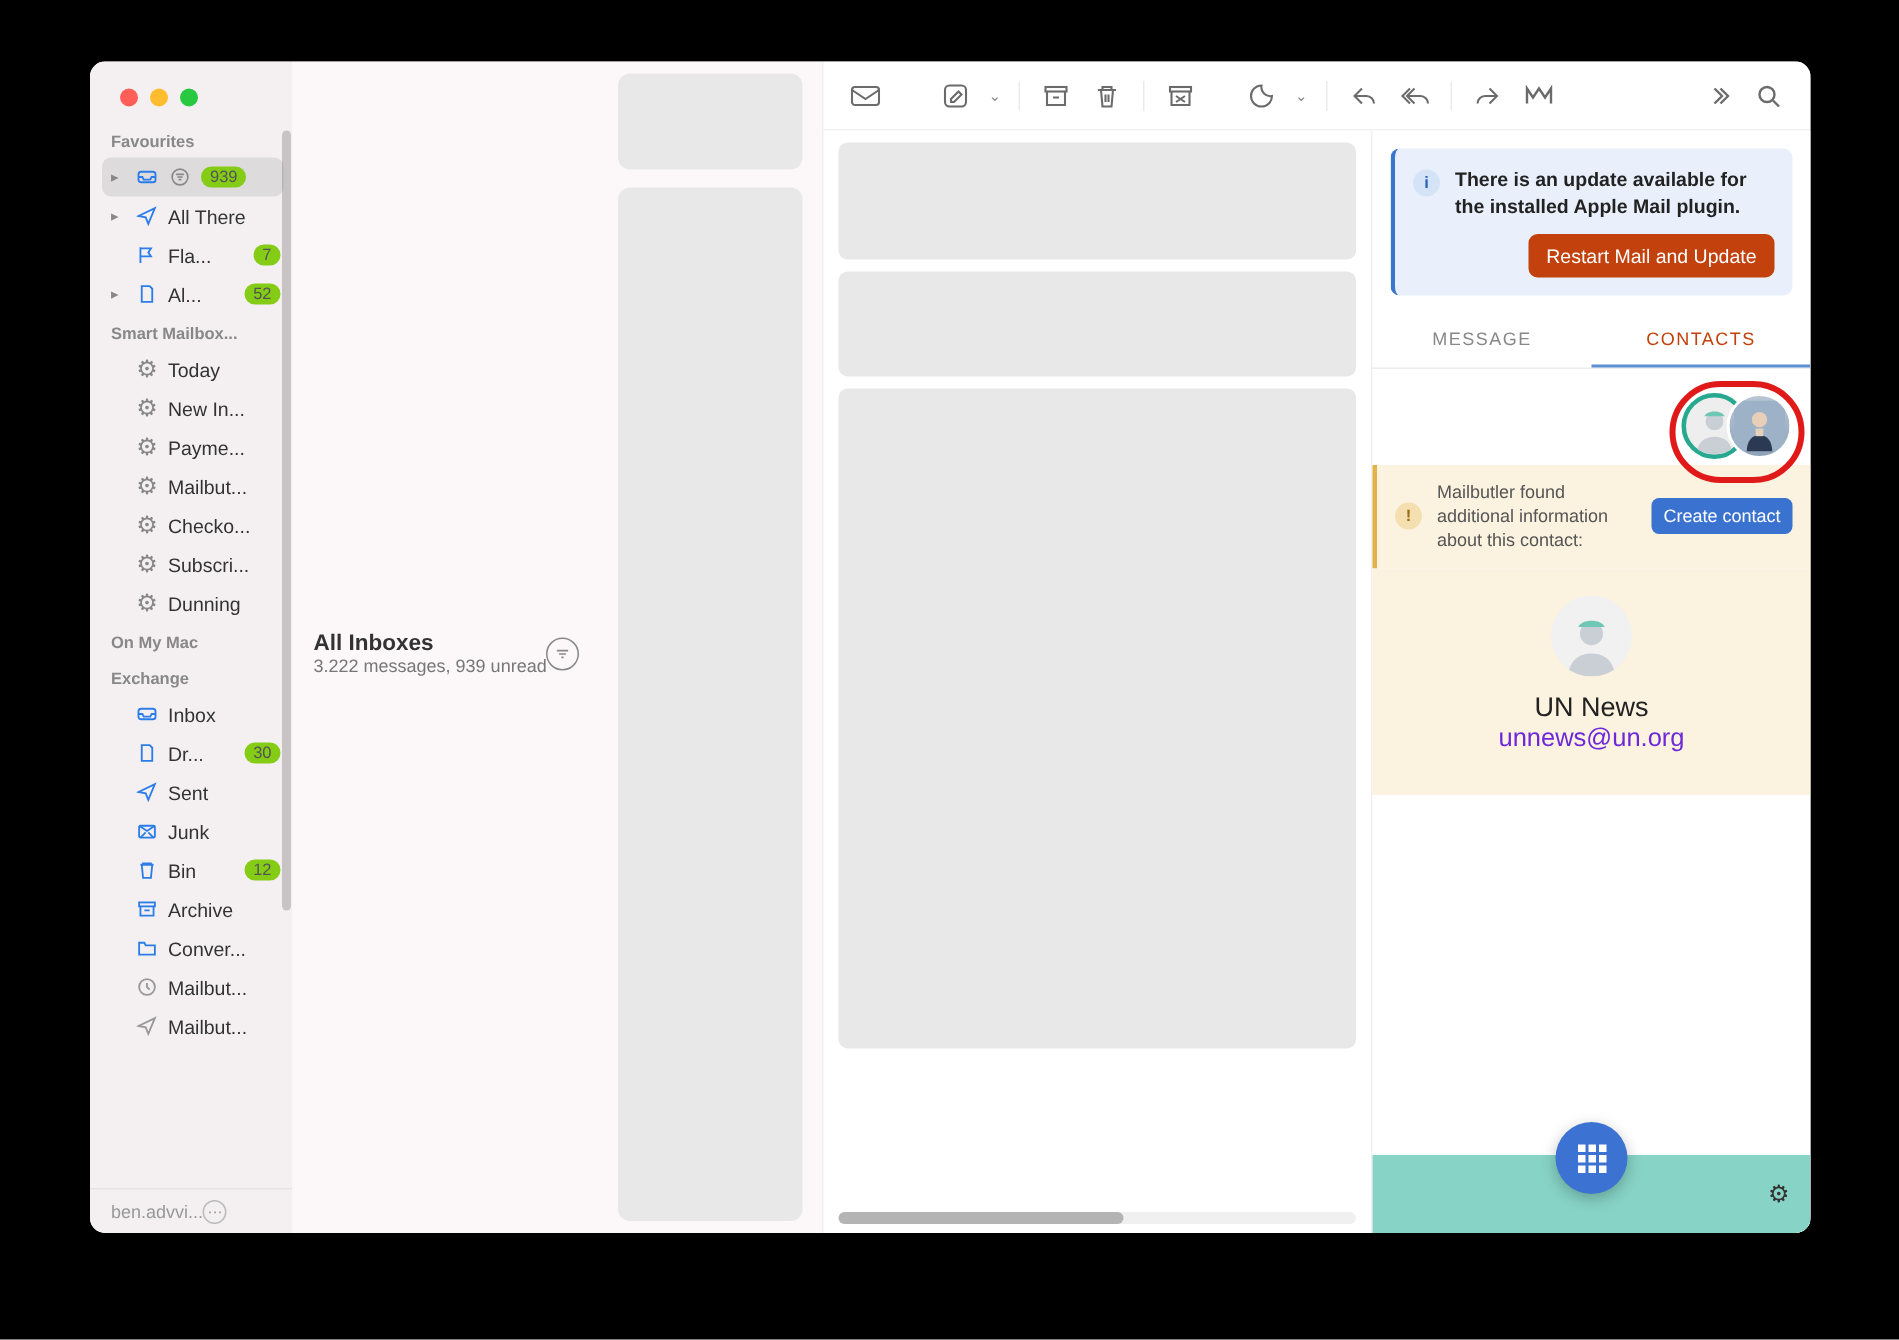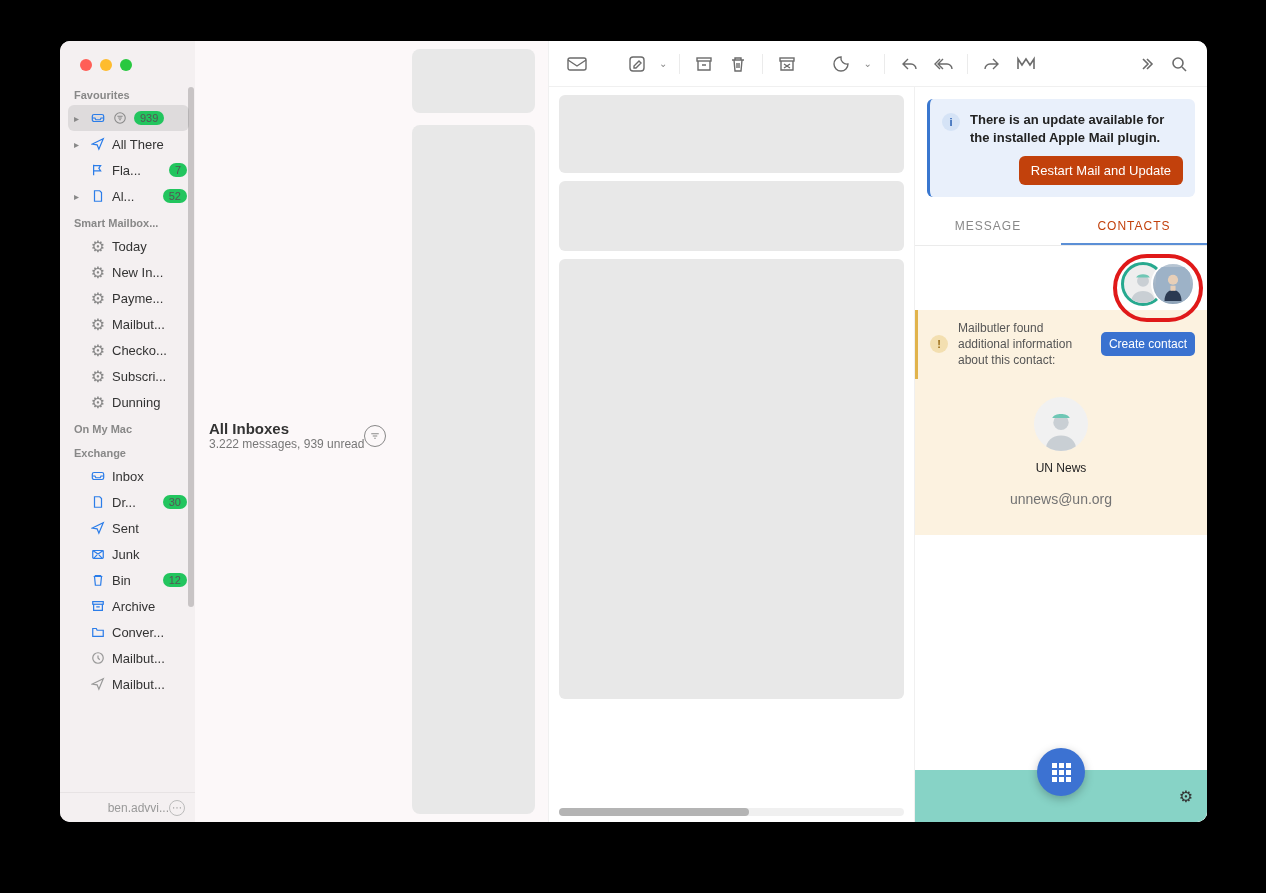--- a/index.html
+++ b/index.html
@@ -10,24 +10,24 @@
   .traffic-lights { display: flex; gap: 8px; padding: 18px 14px 10px 20px; }
   .light { width: 12px; height: 12px; border-radius: 50%; }
   .red { background: #ff5f57; } .yellow { background: #febc2e; } .green { background: #28c840; }
   .sb-scroll { flex: 1; overflow-y: auto; padding-bottom: 10px; position: relative; }
   .sb-section { color: #888; font-size: 11px; font-weight: 600; padding: 8px 10px 4px 14px; }
   .sb-item { display: flex; align-items: center; gap: 6px; padding: 5px 8px 5px 14px; cursor: default; color: #333; }
   .sb-item.selected { background: #dedbdc; border-radius: 6px; margin: 0 6px 0 8px; padding-left: 6px; }
   .sb-icon { width: 16px; height: 16px; flex: 0 0 16px; display: flex; align-items: center; justify-content: center; color: #2b7de9; }
   .sb-icon.gear { color: #888; }
   .sb-label { flex: 1; white-space: nowrap; overflow: hidden; text-overflow: ellipsis; font-size: 13px; }
-  .sb-badge { background: #22c55e; color: #555; font-size: 11px; border-radius: 8px; padding: 1px 6px; }
+  .sb-badge { background: #84cc16; color: #555; font-size: 11px; border-radius: 8px; padding: 1px 6px; }
   .chev { width: 10px; color: #888; font-size: 10px; }
   .scrollbar-thumb { position: absolute; right: 1px; top: 6px; width: 6px; height: 520px; background: rgba(0,0,0,0.18); border-radius: 3px; }
-  .sb-footer { height: 30px; border-top: 1px solid rgba(0,0,0,0.05); display: flex; align-items: center; justify-content: flex-end; padding: 0 10px 0 14px; color: #999; font-size: 12px; }
+  .sb-footer { height: 30px; border-top: 1px solid rgba(0,0,0,0.05); display: flex; align-items: center; justify-content: flex-start; padding: 0 10px 0 14px; color: #999; font-size: 12px; }
   .sb-footer .dots { border: 1px solid #bbb; border-radius: 50%; width: 16px; height: 16px; display: flex; align-items: center; justify-content: center; font-size: 10px; }
   
   .msg-list-col { width: 353px; background: #fcf8f9; border-right: 1px solid rgba(0,0,0,0); display: flex; flex-direction: row; }
   .list-header { display: flex; justify-content: space-between; align-items: center; padding: 12px 14px 4px 14px; }
   .list-header .titles h1 { font-size: 15px; font-weight: 700; }
   .list-header .titles .sub { font-size: 12px; color: #777; }
   .list-header .filter-icon { width: 22px; height: 22px; border-radius: 50%; border: 1.5px solid #888; display: flex; align-items: center; justify-content: center; color: #888; }
   .list-body { flex: 1; padding: 8px 12px; overflow-y: auto; display: flex; flex-direction: column; gap: 12px; }
   .msg-card { background: #e8e8e8; border-radius: 8px; }
   .msg-card.c1 { height: 64px; }
@@ -65,22 +65,22 @@
   .av.first { border: 3px solid #27a98f; }
   .av svg { width: 34px; height: 34px; }
   .av.photo { background: linear-gradient(#b8c6d4,#8ea3b8); justify-content: center; align-items:center; }
   .contact-strip { background: #fcf2e0; display: flex; align-items: center; gap: 10px; padding: 10px 12px; border-left: 3px solid #e1b34b; margin-top: 0; }
   .warn-dot { width: 18px; height: 18px; border-radius: 50%; background: #f3dfb0; color: #9a6b14; font-size: 11px; font-weight: 700; display: flex; align-items: center; justify-content: center; flex: 0 0 18px; }
   .cs-text { flex:1; font-size: 12px; color: #555; line-height: 1.35; }
   .cs-btn { background: #3a72d0; color: #fff; border:none; border-radius:5px; padding:5px 8px; font-size:12px; white-space:nowrap; }
   .contact-card { background: #fcf2e0; padding: 18px 12px 28px; text-align:center; }
   .big-av { width: 54px; height: 54px; border-radius: 50%; background: #f1f1f1; margin: 0 auto 10px; display:flex; align-items:flex-end; justify-content:center; overflow:hidden; }
   .big-av svg { width: 44px; height: 44px; }
-  .cc-name { font-size: 12px; color: #222; margin-bottom: 16px; }
-  .cc-email { font-size: 14px; color: #737373; }
+  .cc-name { font-size: 18px; color: #222; margin-bottom: 0; }
+  .cc-email { font-size: 17px; color: #6d28d9; }
   .insp-footer { margin-top:auto; height: 52px; background: #87d3c6; position:relative; display:flex; align-items:center; justify-content:flex-end; padding-right:14px; }
   .fab { position:absolute; left:50%; transform:translateX(-50%); top:-22px; width:48px; height:48px; border-radius:50%; background:#3c72d2; box-shadow:0 3px 10px rgba(0,0,0,0.25); display:flex; align-items:center; justify-content:center; }
   .fab .grid { display:grid; grid-template-columns:repeat(3,5px); grid-template-rows:repeat(3,5px); gap:2px; }
   .fab .grid span { background:#fff; }
   .gear { color:#333; font-size:16px; }
   svg { display:block; }
 </style>
 </head>
 <body>
 

